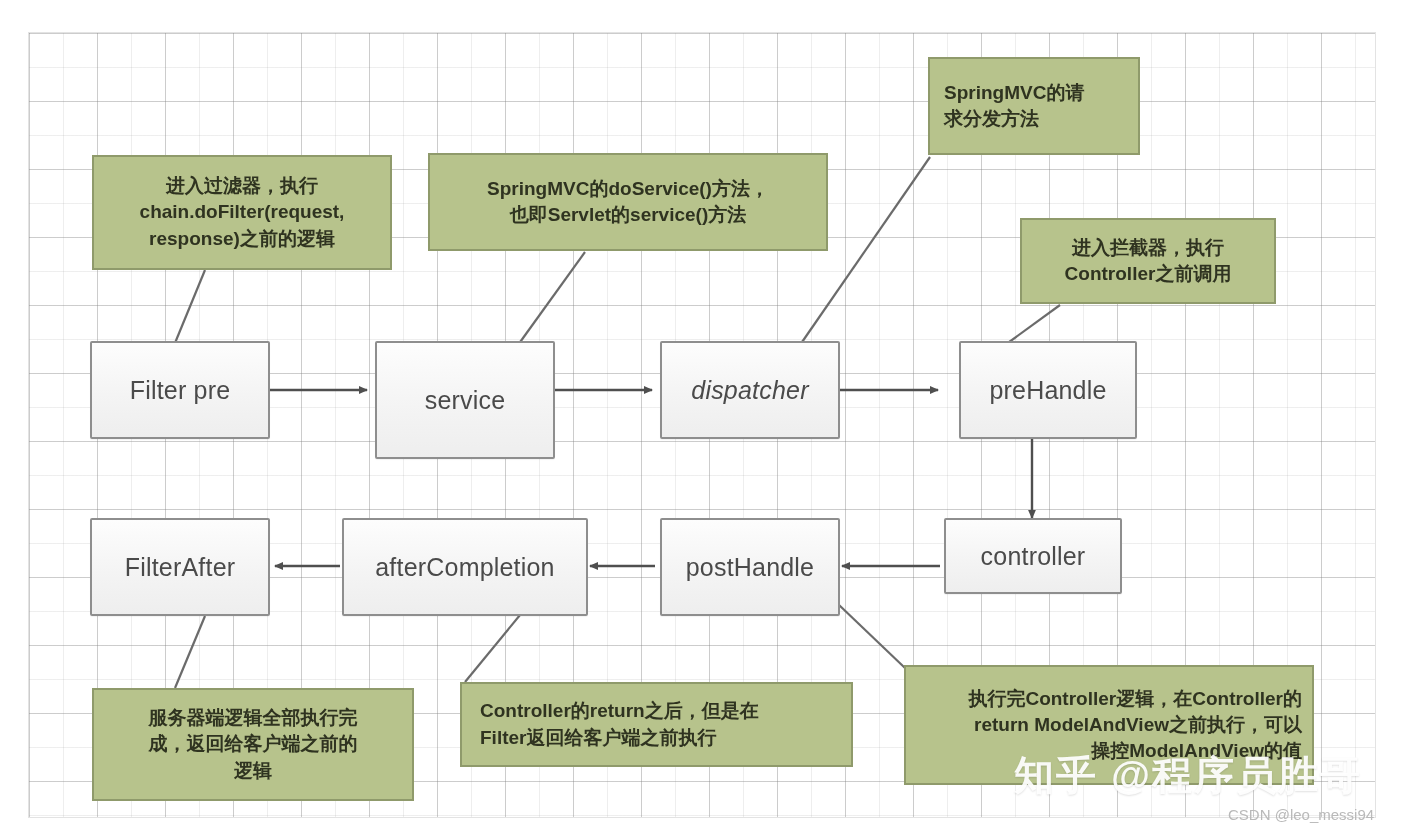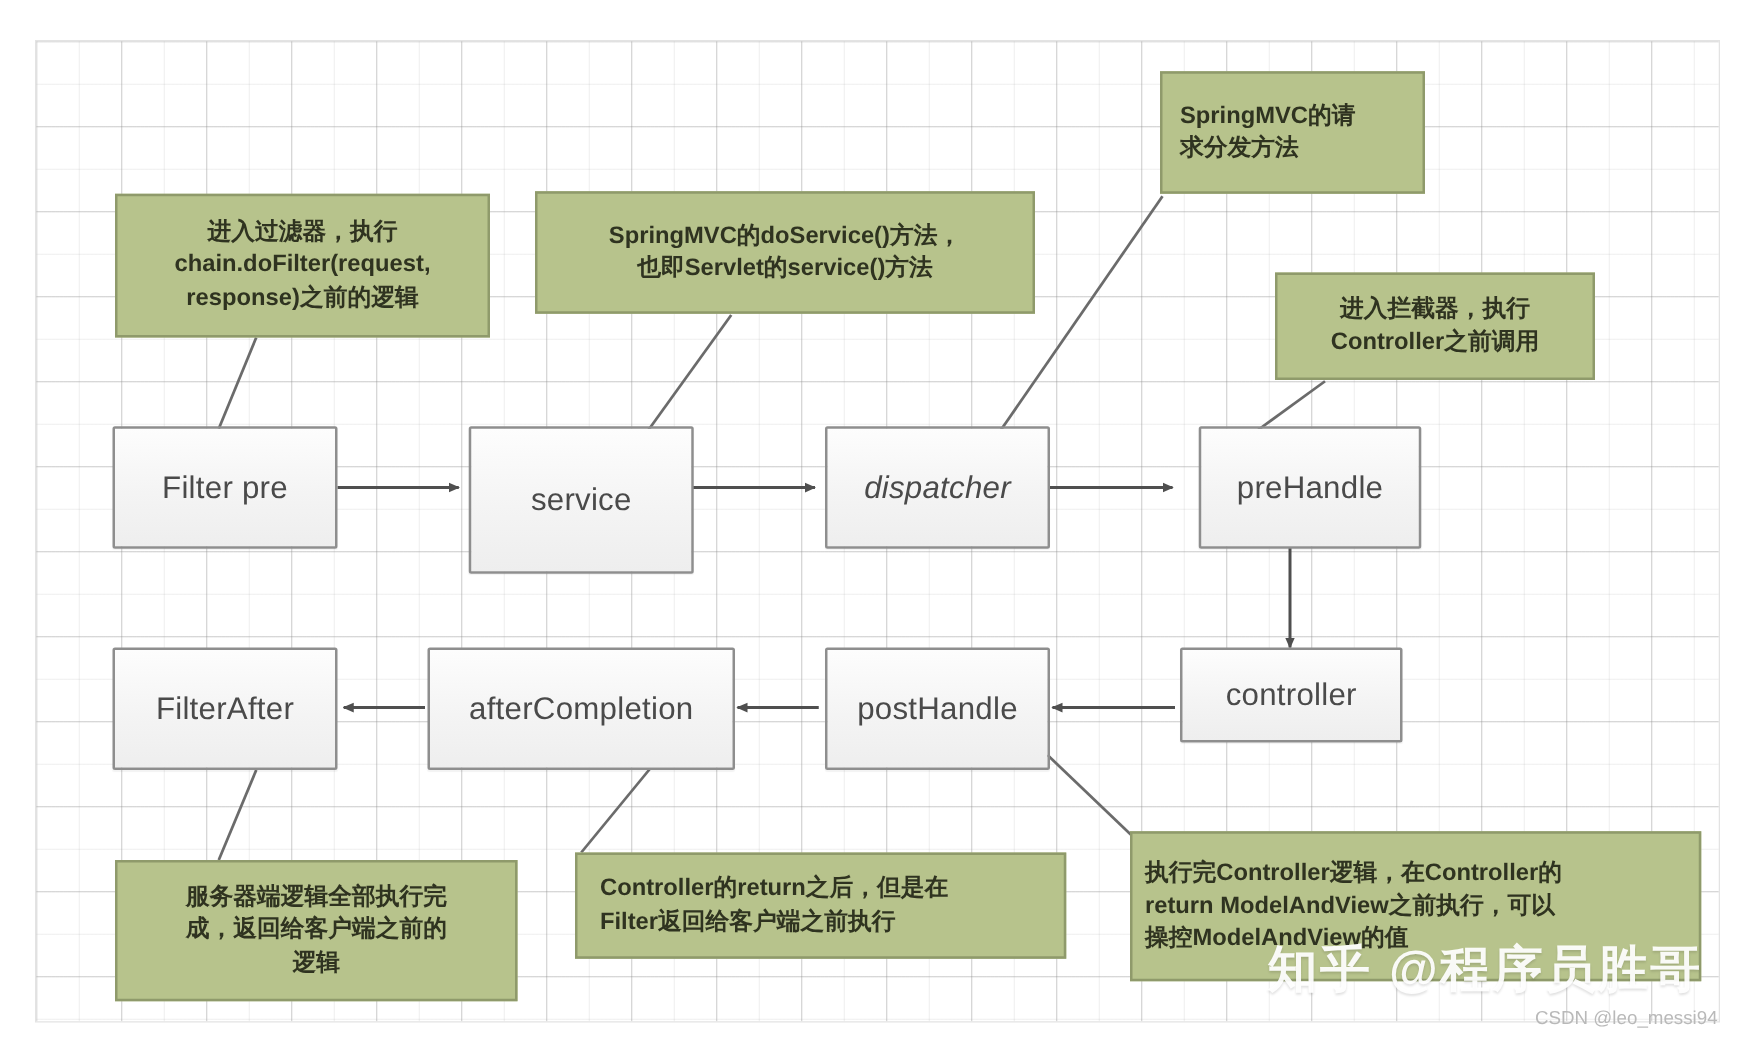--- a/index.html
+++ b/index.html
@@ -184,21 +184,21 @@
     </span>
   </div>
 
   <div class="note left-al" style="left:460px; top:682px; width:393px; height:85px; padding-left:18px;">
     <span>
       <span>Controller的return之后，但是在</span>
       <span>Filter返回给客户端之前执行</span>
     </span>
   </div>
 
-  <div class="note left-al" style="left:904px; top:665px; width:457px; height:120px; padding-left:10px;">
+  <div class="note left-al" style="left:904px; top:665px; width:410px; height:120px; padding-left:30px;text-align:right;">
     <span>
       <span>执行完Controller逻辑，在Controller的</span>
       <span>return ModelAndView之前执行，可以</span>
       <span>操控ModelAndView的值</span>
     </span>
   </div>
 
   <div class="node" style="left:90px; top:341px; width:180px; height:98px;">
     <span>Filter pre</span>
   </div>

